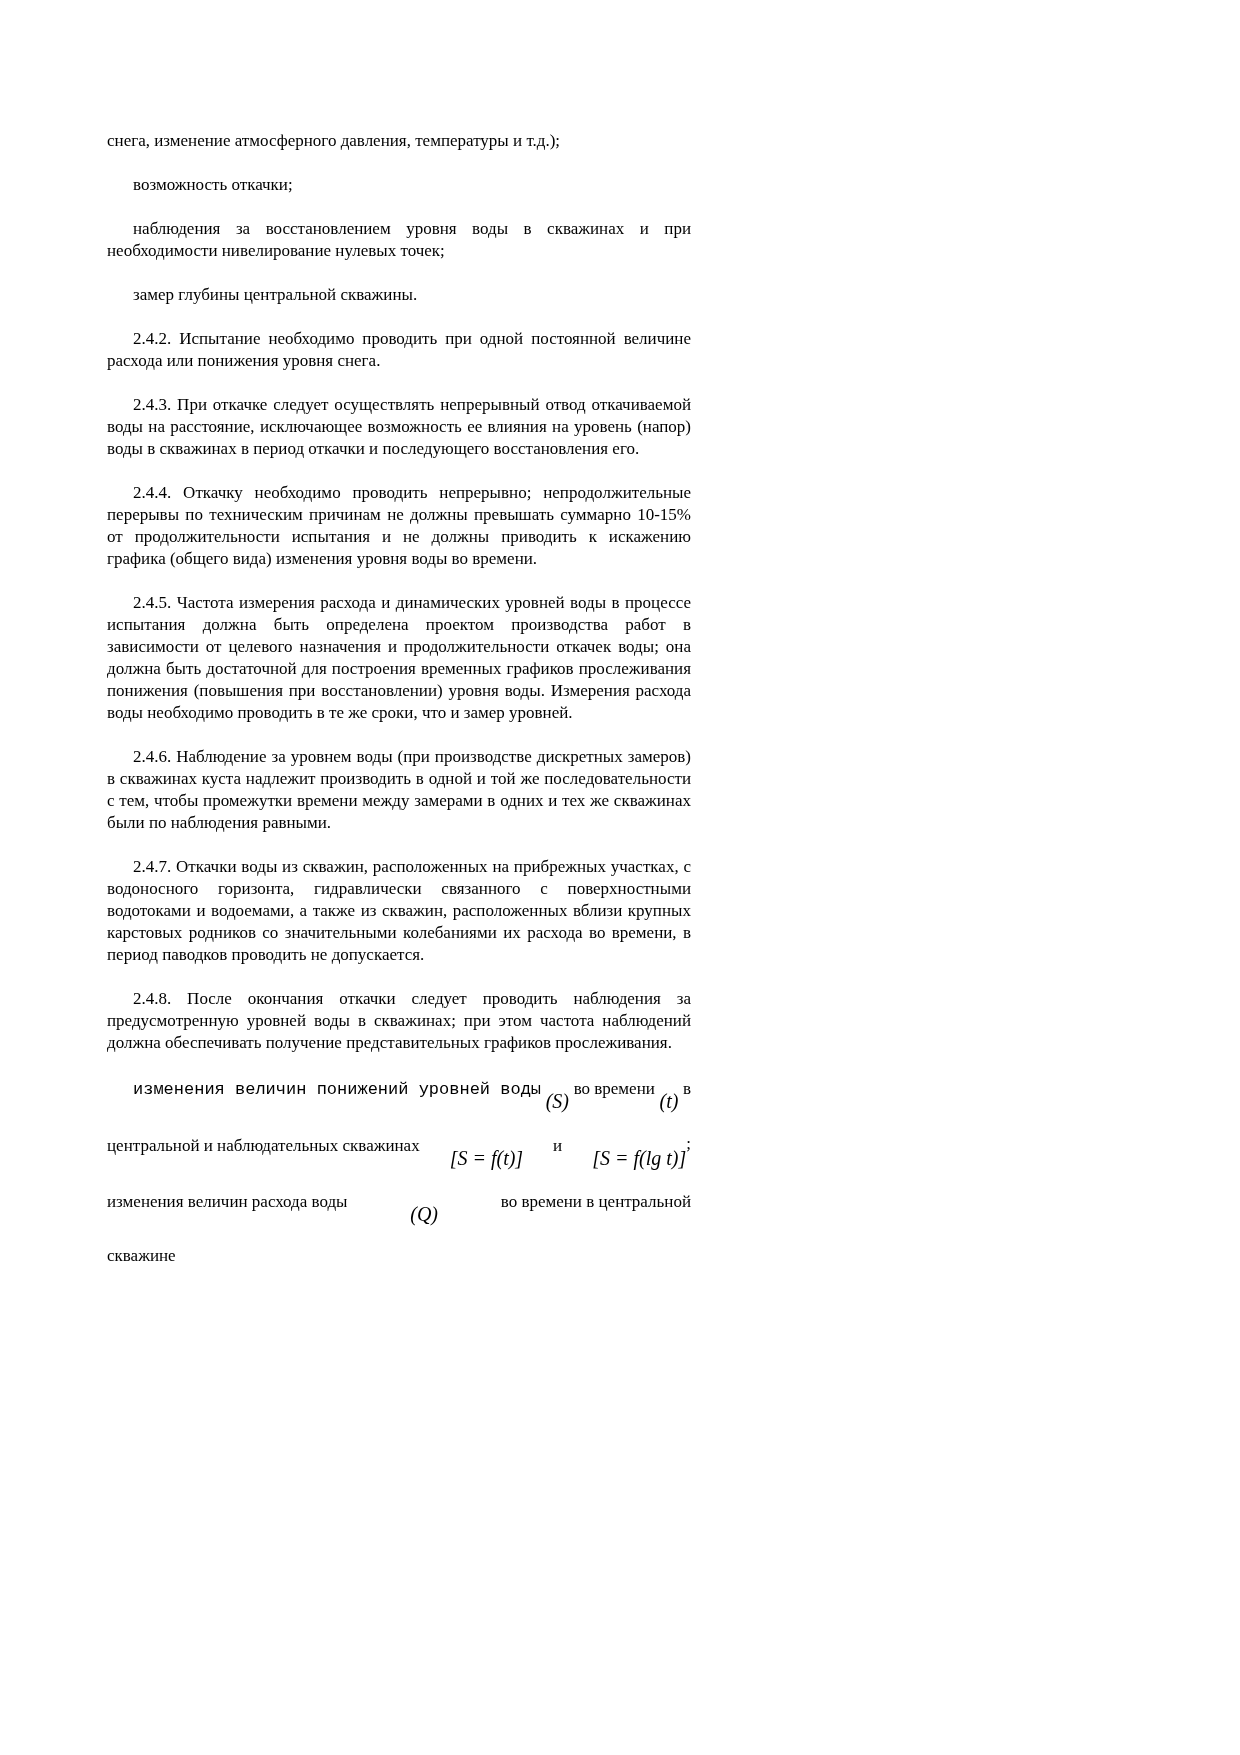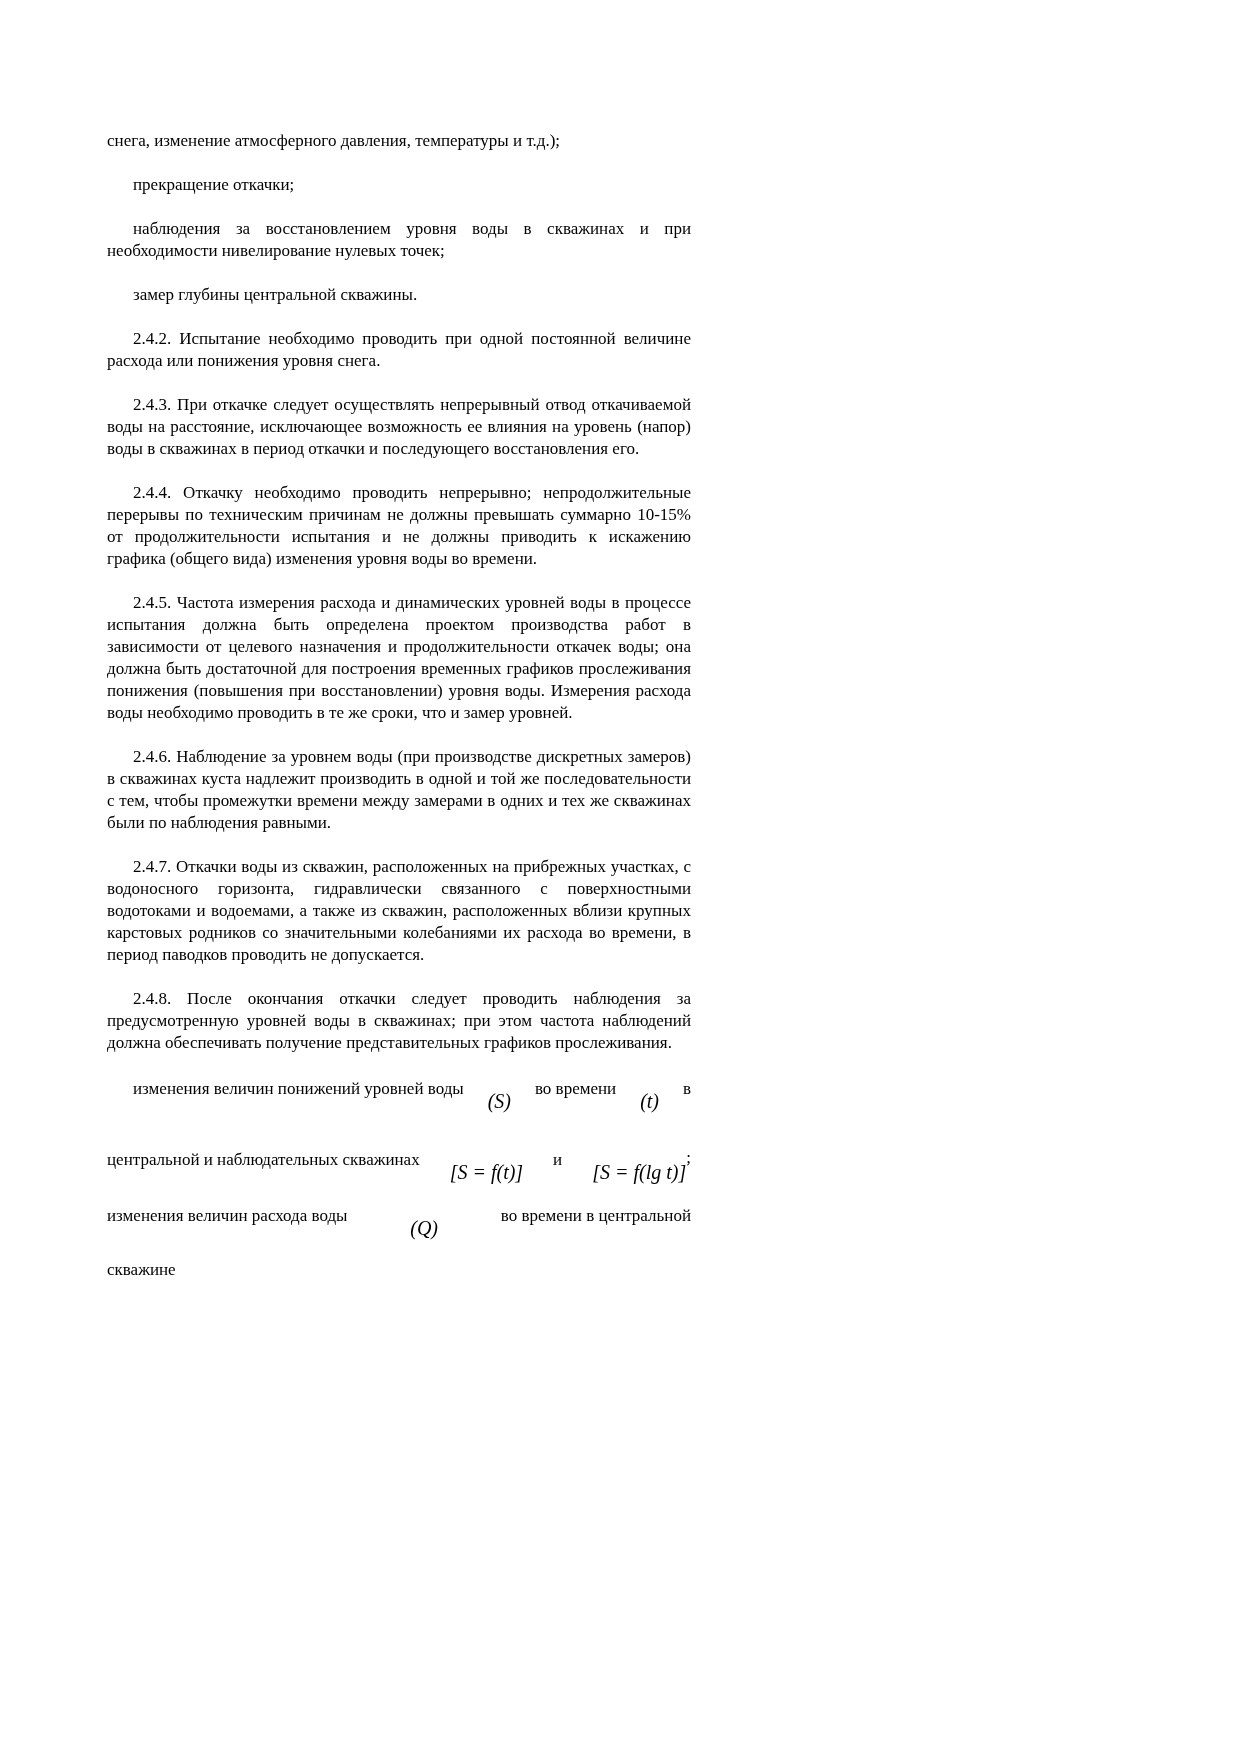--- a/index.html
+++ b/index.html
@@ -34,40 +34,40 @@
   p.para.no-indent { text-indent: 0; }
   .fline {
     display: flex;
     justify-content: space-between;
     align-items: baseline;
     font-size: 17px;
     line-height: 22px;
     margin: 0 0 32px 0;
   }
   .fline .txt { white-space: nowrap; }
-  .fline .lead-indent { padding-left: 26px; }
+  .fline .lead-indent { padding-left: 26px; font-family: Liberation Mono, monospace; }
   .math {
     display: inline-block;
     transform: translateY(14px);
     font-style: italic;
     font-size: 20px;
     white-space: nowrap;
     font-family: "Liberation Serif", serif;
   }
-  .grp { display: inline-flex; align-items: flex-end; margin-top: 15px; }
+  .grp { display: inline-flex; align-items: flex-end; }
   p.last-line { margin-bottom: 8px; }
 </style>
 </head>
 <body>
 
 <div class="page">
   <div class="content">
 
     <p class="para no-indent">снега, изменение атмосферного давления, температуры и т.д.);</p>
-    <p class="para">прекращение откачки;</p>
+    <p class="para">возможность откачки;</p>
     <p class="para">наблюдения за восстановлением уровня воды в скважинах и при необходимости нивелирование нулевых точек;</p>
     <p class="para">замер глубины центральной скважины.</p>
     <p class="para">2.4.2. Испытание необходимо проводить при одной постоянной величине расхода или понижения уровня снега.</p>
     <p class="para">2.4.3. При откачке следует осуществлять непрерывный отвод откачиваемой воды на расстояние, исключающее возможность ее влияния на уровень (напор) воды в скважинах в период откачки и последующего восстановления его.</p>
     <p class="para">2.4.4. Откачку необходимо проводить непрерывно; непродолжительные перерывы по техническим причинам не должны превышать суммарно 10-15% от продолжительности испытания и не должны приводить к искажению графика (общего вида) изменения уровня воды во времени.</p>
     <p class="para">2.4.5. Частота измерения расхода и динамических уровней воды в процессе испытания должна быть определена проектом производства работ в зависимости от целевого назначения и продолжительности откачек воды; она должна быть достаточной для построения временных графиков прослеживания понижения (повышения при восстановлении) уровня воды. Измерения расхода воды необходимо проводить в те же сроки, что и замер уровней.</p>
     <p class="para">2.4.6. Наблюдение за уровнем воды (при производстве дискретных замеров) в скважинах куста надлежит производить в одной и той же последовательности с тем, чтобы промежутки времени между замерами в одних и тех же скважинах были по наблюдения равными.</p>
     <p class="para">2.4.7. Откачки воды из скважин, расположенных на прибрежных участках, с водоносного горизонта, гидравлически связанного с поверхностными водотоками и водоемами, а также из скважин, расположенных вблизи крупных карстовых родников со значительными колебаниями их расхода во времени, в период паводков проводить не допускается.</p>
     <p class="para">2.4.8. После окончания откачки следует проводить наблюдения за предусмотренную уровней воды в скважинах; при этом частота наблюдений должна обеспечивать получение представительных графиков прослеживания.</p>
 

